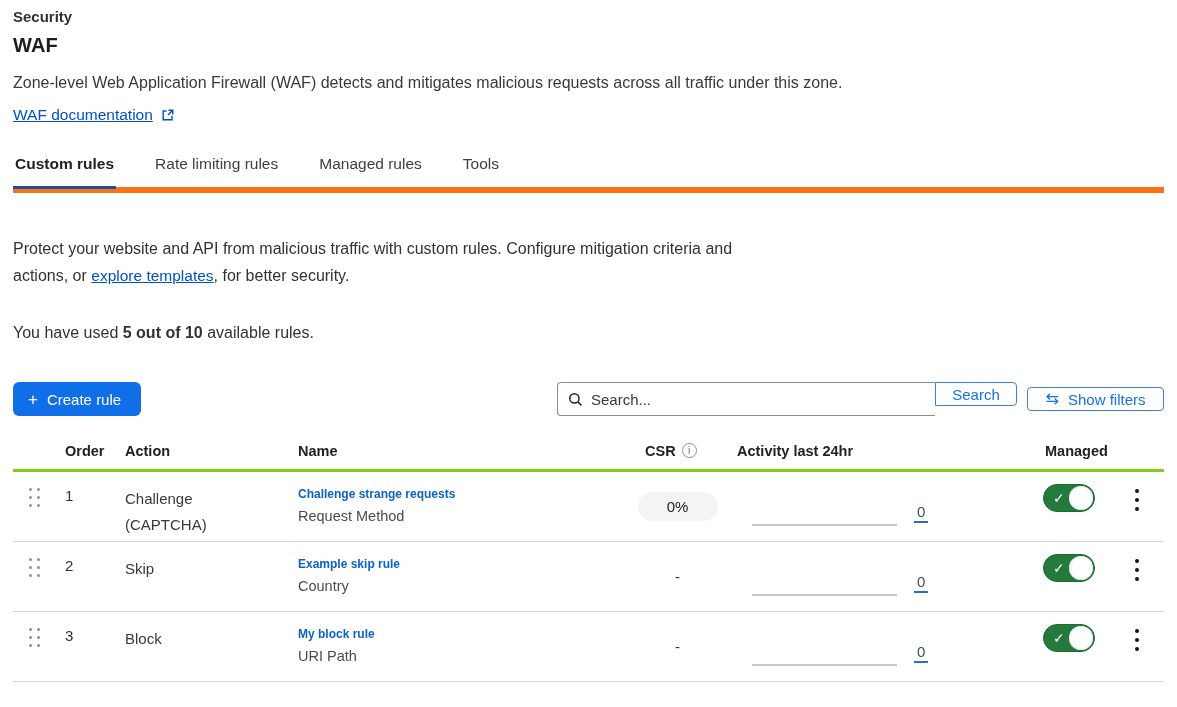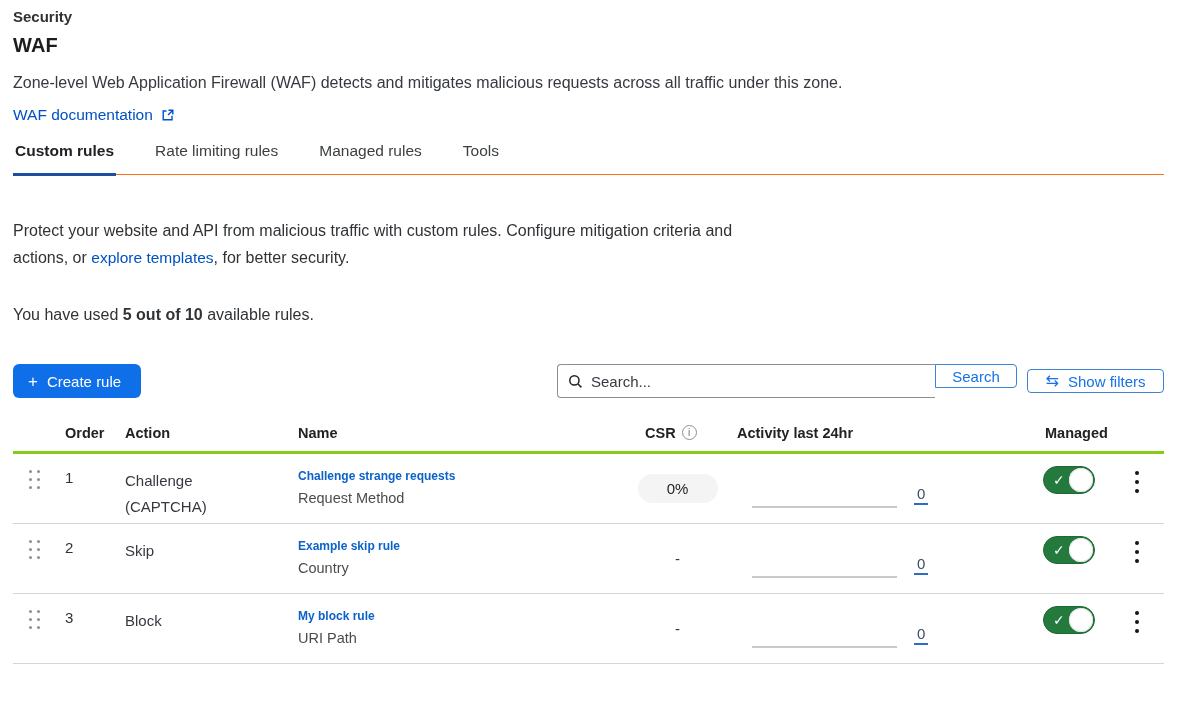--- a/index.html
+++ b/index.html
@@ -10,25 +10,25 @@
     color:#303336;
     overflow:hidden;
   }
   .page { padding:8px 13px 0 13px; }
 
   
   .breadcrumb { font-size:15px; font-weight:700; color:#313131; }
   .page-title { font-size:20px; font-weight:700; color:#1d1d1d; margin-top:9px; letter-spacing:.2px; }
   .page-desc { font-size:16px; color:#36393f; margin-top:17px; }
   .doc-link-row { margin-top:14px; display:flex; align-items:center; gap:6px; }
-  a.link { color:#0051c3; font-size:15.5px; cursor:pointer; }
+  a.link { color:#0051c3; text-decoration:underline; font-size:15.5px; cursor:pointer; }
   .ext-icon { display:inline-flex; margin-left:2px; }
 
   
-  .tabs { margin-top:14px; border-bottom:1px solid #f97316; display:flex; }
+  .tabs { margin-top:27px; border-bottom:6px solid #f97316; display:flex; }
   .tab {
     font-size:15.5px; color:#3c3f42; padding:4px 2px 13px 2px; margin-right:37px;
     border-bottom:3px solid transparent; margin-bottom:-2px; cursor:pointer; background:none; border-top:none; border-left:none; border-right:none;
     font-family:inherit;
   }
   .tab.active { font-weight:700; color:#202225; border-bottom-color:#1d4f9f; }
 
   
   .intro { margin-top:42px; font-size:16px; line-height:27px; max-width:745px; color:#303336; }
   .usage { margin-top:35px; font-size:16px; color:#303336; }

